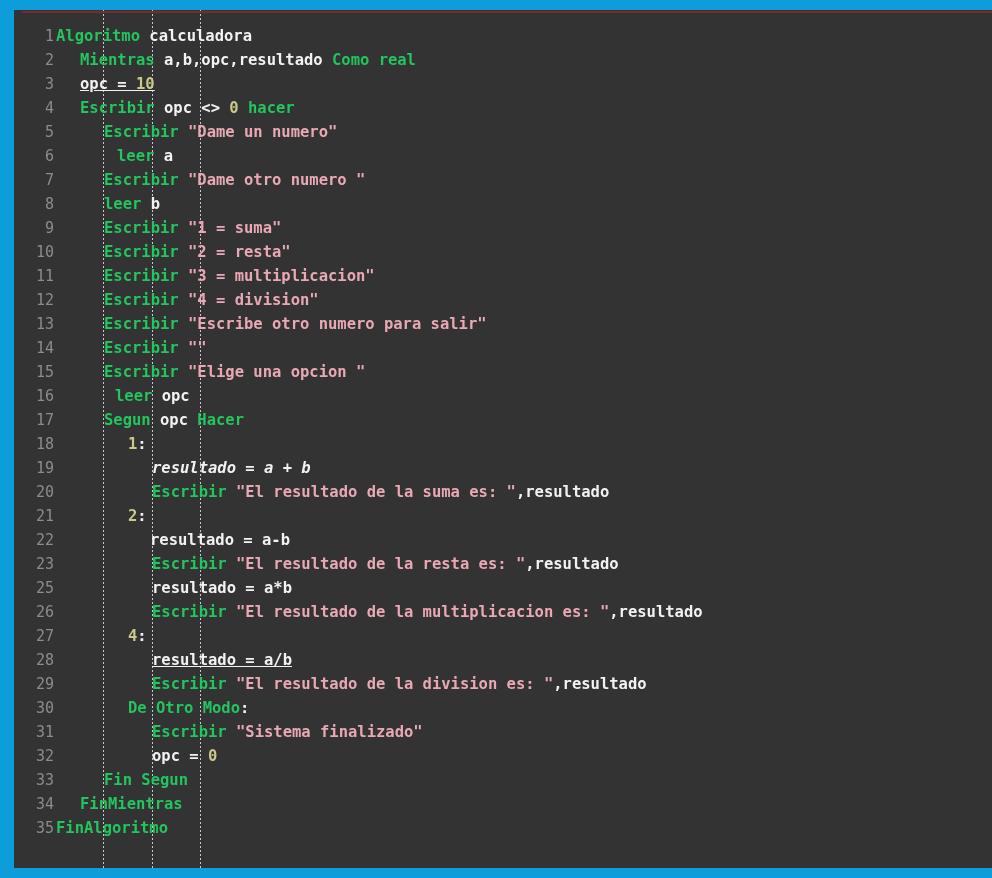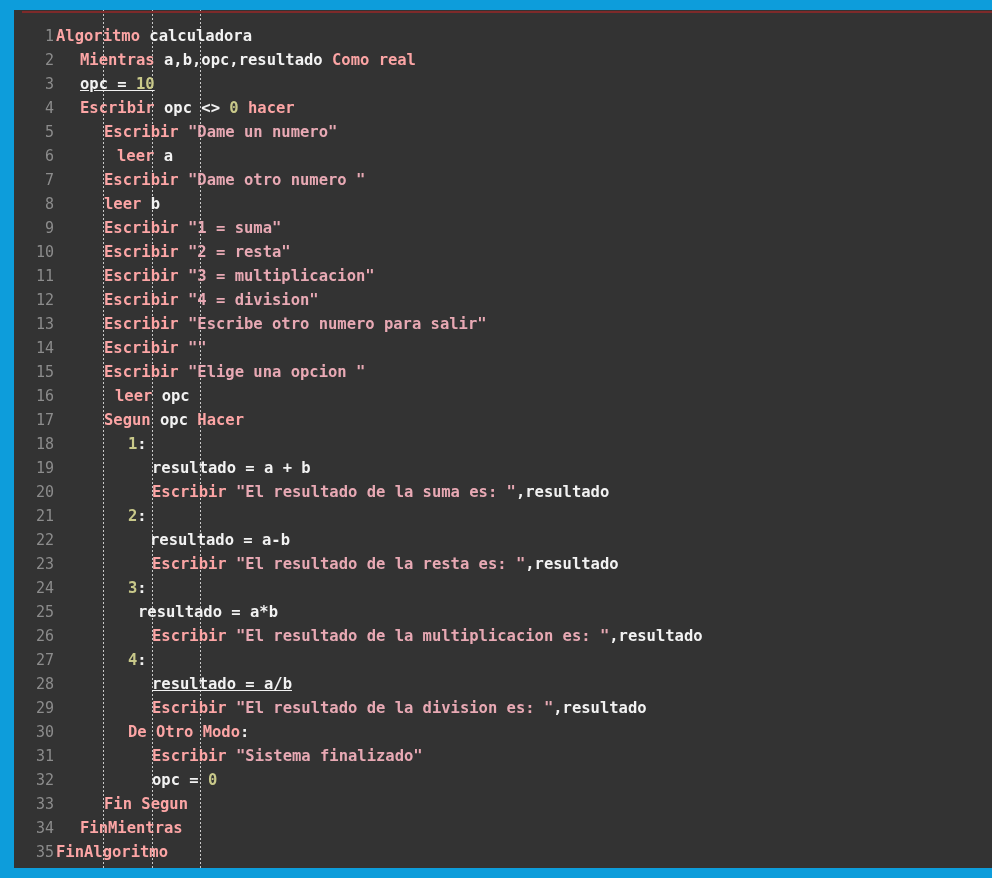--- a/index.html
+++ b/index.html
@@ -85,21 +85,21 @@
     font-size: 15px;
   }
 
   .code-text {
     position: absolute;
     left: 42px;
     color: #F2F2F2;
   }
 
   
-  .kw   { color: #fca5a5; }   
+  .kw   { color: #22c55e; }   
   .str  { color: #E8A9B4; }   
   .num  { color: #C9C98A; }   
   .id   { color: #F2F2F2; }   
 </style>
 </head>
 <body>
 
 <div id="editor-frame">
 
   <div id="code-surface">
@@ -120,27 +120,26 @@
         <div class="code-line"><span class="ln">9</span><span class="code-text" style="left: 90px;"><span class="kw">Escribir</span><span class="str"> "1 = suma"</span></span></div>
         <div class="code-line"><span class="ln">10</span><span class="code-text" style="left: 90px;"><span class="kw">Escribir</span><span class="str"> "2 = resta"</span></span></div>
         <div class="code-line"><span class="ln">11</span><span class="code-text" style="left: 90px;"><span class="kw">Escribir</span><span class="str"> "3 = multiplicacion"</span></span></div>
         <div class="code-line"><span class="ln">12</span><span class="code-text" style="left: 90px;"><span class="kw">Escribir</span><span class="str"> "4 = division"</span></span></div>
         <div class="code-line"><span class="ln">13</span><span class="code-text" style="left: 90px;"><span class="kw">Escribir</span><span class="str"> "Escribe otro numero para salir"</span></span></div>
         <div class="code-line"><span class="ln">14</span><span class="code-text" style="left: 90px;"><span class="kw">Escribir</span><span class="str"> ""</span></span></div>
         <div class="code-line"><span class="ln">15</span><span class="code-text" style="left: 90px;"><span class="kw">Escribir</span><span class="str"> "Elige una opcion "</span></span></div>
         <div class="code-line"><span class="ln">16</span><span class="code-text" style="left: 101px;"><span class="kw">leer</span><span class="id"> opc</span></span></div>
         <div class="code-line"><span class="ln">17</span><span class="code-text" style="left: 90px;"><span class="kw">Segun</span><span class="id"> opc </span><span class="kw">Hacer</span></span></div>
         <div class="code-line"><span class="ln">18</span><span class="code-text" style="left: 114px;"><span class="num">1</span><span class="id">:</span></span></div>
-        <div class="code-line"><span class="ln">19</span><span class="code-text" style="left: 138px;"><span class="id">resultado = a + b</span></span></div>
+        <div class="code-line"><span class="ln">19</span><span class="code-text" style="left: 138px; font-style: italic;"><span class="id">resultado = a + b</span></span></div>
         <div class="code-line"><span class="ln">20</span><span class="code-text" style="left: 138px;"><span class="kw">Escribir</span><span class="str"> "El resultado de la suma es: "</span><span class="id">,resultado</span></span></div>
         <div class="code-line"><span class="ln">21</span><span class="code-text" style="left: 114px;"><span class="num">2</span><span class="id">:</span></span></div>
         <div class="code-line"><span class="ln">22</span><span class="code-text" style="left: 128px; margin-left: 8px;"><span class="id">resultado = a-b</span></span></div>
         <div class="code-line"><span class="ln">23</span><span class="code-text" style="left: 138px;"><span class="kw">Escribir</span><span class="str"> "El resultado de la resta es: "</span><span class="id">,resultado</span></span></div>
-        <div class="code-line"><span class="ln">24</span><span class="code-text" style="left: 114px;"><span class="num">3</span><span class="id">:</span></span></div>
-        <div class="code-line"><span class="ln">25</span><span class="code-text" style="left: 124px;"><span class="id">resultado = a*b</span></span></div>
+        <div class="code-line"><span class="ln">25</span><span class="code-text" style="left: 138px;"><span class="id">resultado = a*b</span></span></div>
         <div class="code-line"><span class="ln">26</span><span class="code-text" style="left: 138px;"><span class="kw">Escribir</span><span class="str"> "El resultado de la multiplicacion es: "</span><span class="id">,resultado</span></span></div>
         <div class="code-line"><span class="ln">27</span><span class="code-text" style="left: 114px;"><span class="num">4</span><span class="id">:</span></span></div>
         <div class="code-line"><span class="ln">28</span><span class="code-text" style="left: 138px; text-decoration: underline;"><span class="id">resultado = a/b</span></span></div>
         <div class="code-line"><span class="ln">29</span><span class="code-text" style="left: 138px;"><span class="kw">Escribir</span><span class="str"> "El resultado de la division es: "</span><span class="id">,resultado</span></span></div>
         <div class="code-line"><span class="ln">30</span><span class="code-text" style="left: 114px;"><span class="kw">De Otro Modo</span><span class="id">:</span></span></div>
         <div class="code-line"><span class="ln">31</span><span class="code-text" style="left: 138px;"><span class="kw">Escribir</span><span class="str"> "Sistema finalizado"</span></span></div>
         <div class="code-line"><span class="ln">32</span><span class="code-text" style="left: 138px;"><span class="id">opc = </span><span class="num">0</span></span></div>
         <div class="code-line"><span class="ln">33</span><span class="code-text" style="left: 90px;"><span class="kw">Fin Segun</span></span></div>
         <div class="code-line"><span class="ln">34</span><span class="code-text" style="left: 66px;"><span class="kw">FinMientras</span></span></div>
         <div class="code-line"><span class="ln">35</span><span class="code-text" style="left: 42px;"><span class="kw">FinAlgoritmo</span></span></div>

